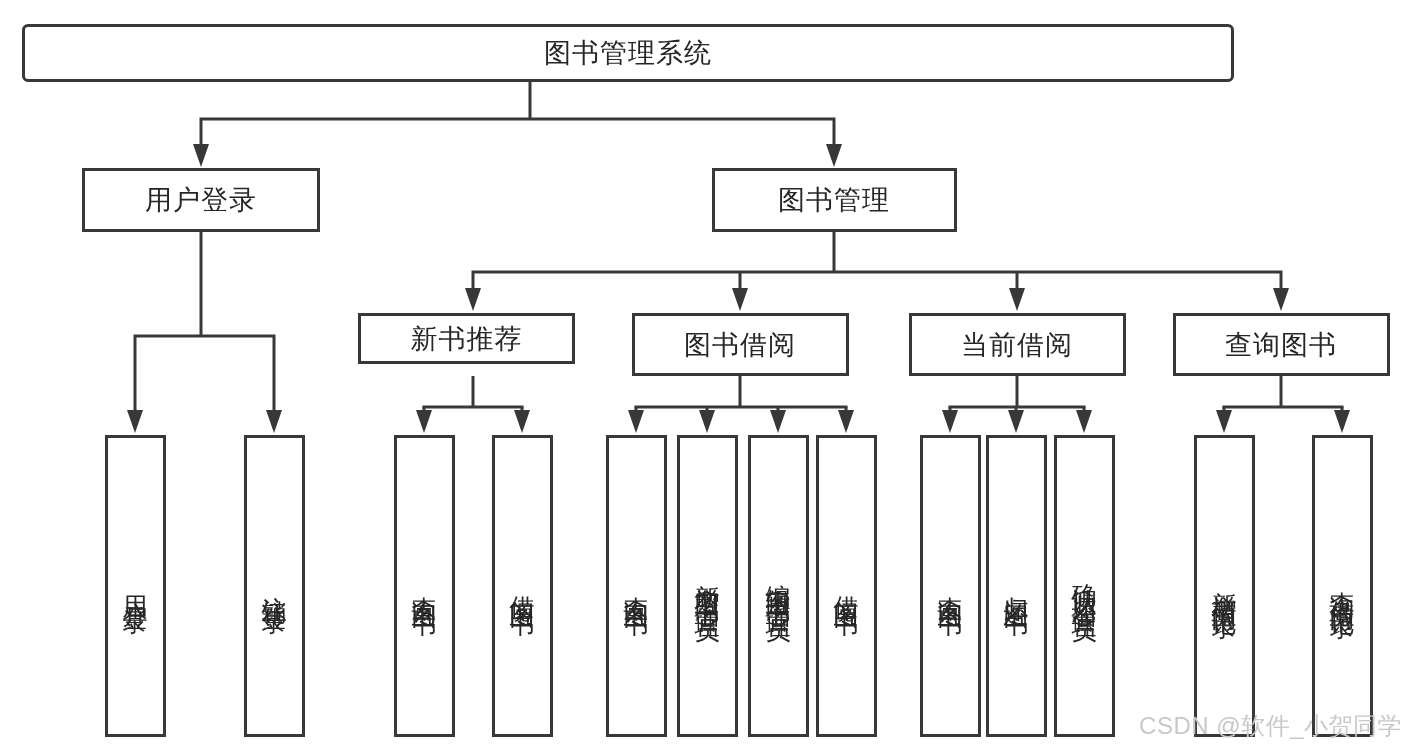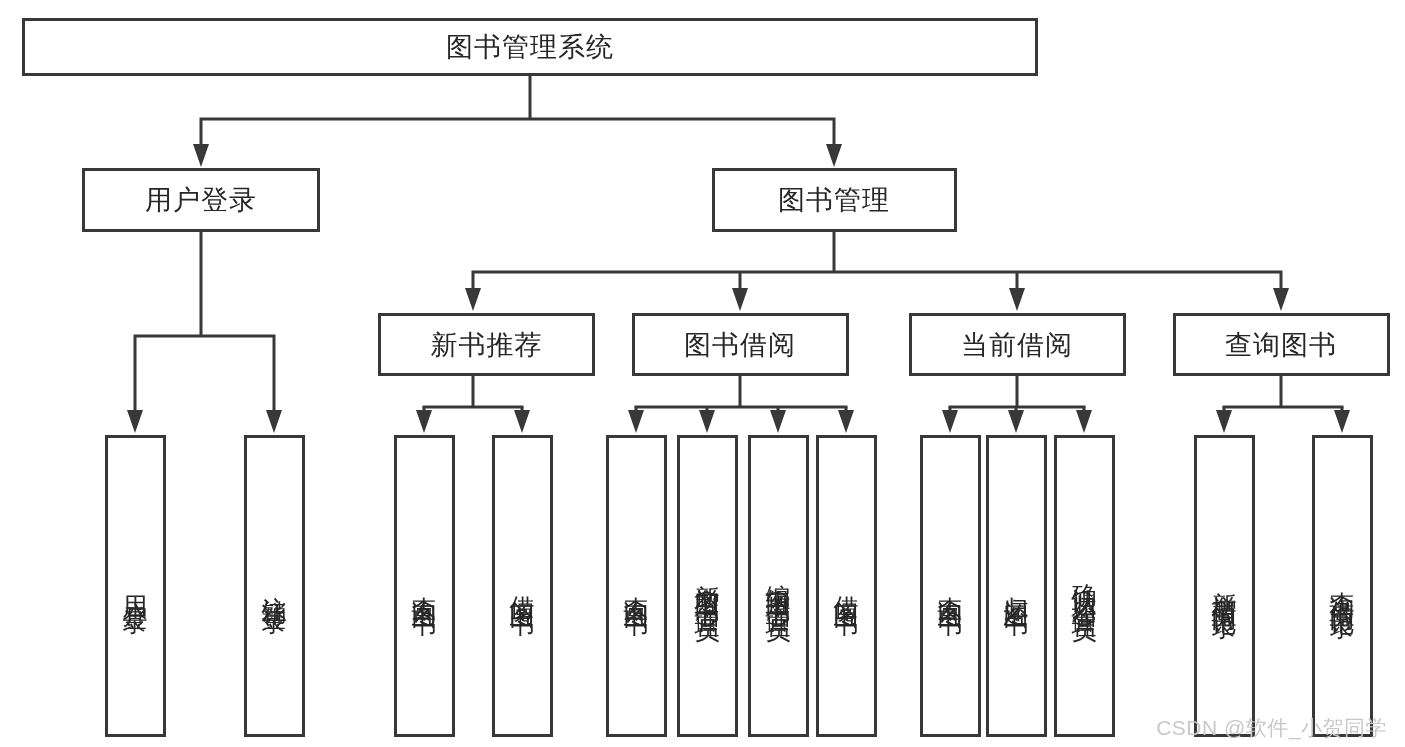--- a/index.html
+++ b/index.html
@@ -12,38 +12,38 @@
     position:absolute;box-sizing:border-box;z-index:2;
     border:3px solid #383838;background:#ffffff;color:#262626;
     display:flex;align-items:center;justify-content:center;
   }
   .box.h span{font-size:27px;letter-spacing:1px;white-space:nowrap;}
   .box.v span{
     writing-mode:vertical-rl;text-orientation:mixed;
     font-size:25px;letter-spacing:5px;line-height:1;
   }
   
-  .n-root{left:22px;top:18px;width:1016px;height:58px;}
+  .n-root{left:22px;top:24px;width:1212px;height:58px;border-radius:6px;}
   .n-user-login{left:82px;top:168px;width:238px;height:64px;}
   .n-book-mgmt{left:711.5px;top:168px;width:245px;height:64px;align-items:center;}
-  .n-l3-0{left:378px;top:313px;width:217px;height:63px;}
+  .n-l3-0{left:358px;top:313px;width:217px;height:51px;}
   .n-l3-1{left:631.5px;top:313px;width:217px;height:63px;}
   .n-l3-2{left:908.5px;top:313px;width:217px;height:63px;}
   .n-l3-3{left:1172.5px;top:313px;width:217px;height:63px;}
   .leaf{top:435px;width:61px;height:302px;}
   .lf-0{left:104.5px;}  .lf-1{left:243.5px;}
   .lf-2{left:393.5px;}  .lf-3{left:491.5px;}
   .lf-4{left:605.5px;}  .lf-5{left:676.5px;}
   .lf-6{left:747.5px;}  .lf-7{left:815.5px;}
   .lf-8{left:919.5px;}  .lf-9{left:985.5px;}
   .lf-10{left:1053.5px;}
   .lf-11{left:1193.5px;} .lf-12{left:1311.5px;}
   .watermark{
-    position:absolute;right:18px;bottom:5px;z-index:3;
-    font-size:21px;color:#c8c8c8;letter-spacing:0.5px;white-space:nowrap;
+    position:absolute;right:3px;bottom:5px;z-index:3;
+    font-size:24px;color:#c8c8c8;letter-spacing:0.5px;white-space:nowrap;
   }
 </style>
 </head>
 <body>
 
 <div class="canvas">
 
   <svg class="wires" width="1405" height="747">
     <g stroke="#383838" stroke-width="3" fill="none">
 

